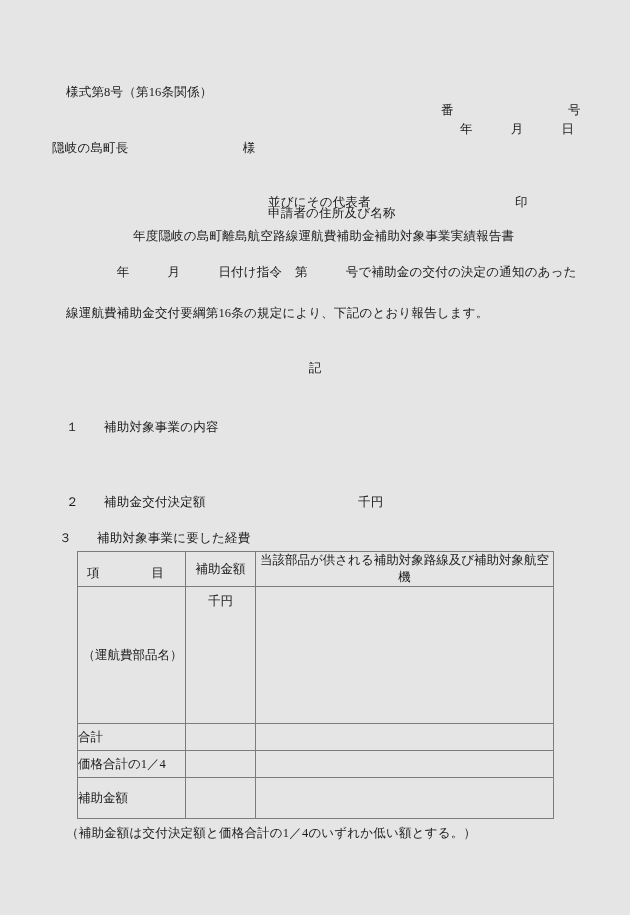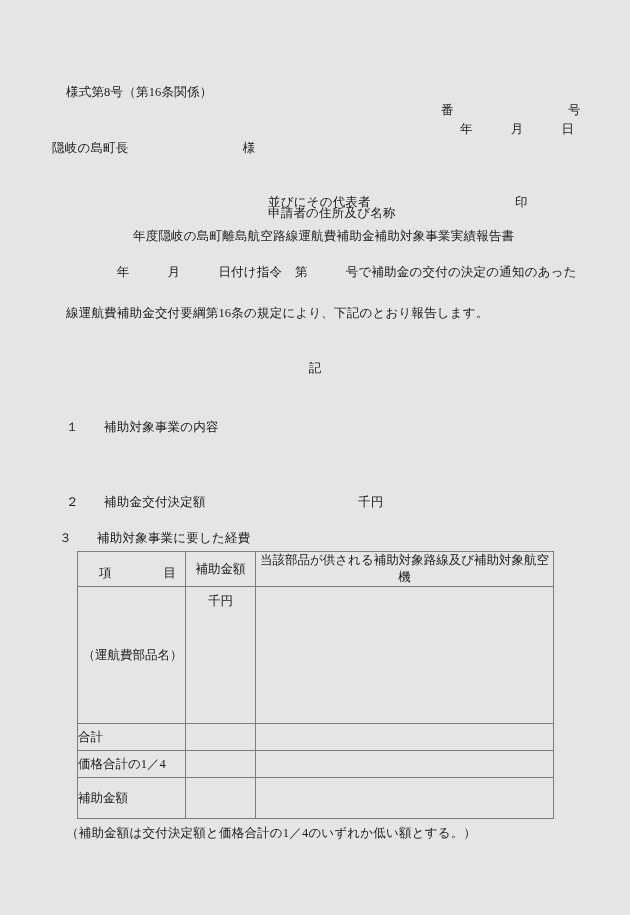--- a/index.html
+++ b/index.html
@@ -79,21 +79,21 @@
   .cell-center  { text-align: center; }
 
   .row-head td  { height: 21px; }
   .row-main td  { height: 136px; vertical-align: middle; }
   .row-sum  td  { height: 26px; }
   .row-qtr  td  { height: 26px; }
   .row-amt  td  { height: 40px; }
 
   .head-item-label {
     display: block;
-    text-align: right;
+    text-align: left;
     letter-spacing: 9px;
     text-indent: 9px;
     margin-top: 8px;
   }
   .price-unit {
     display: block;
     text-align: center;
     padding-top: 6px;
   }
   .main-item-label {

